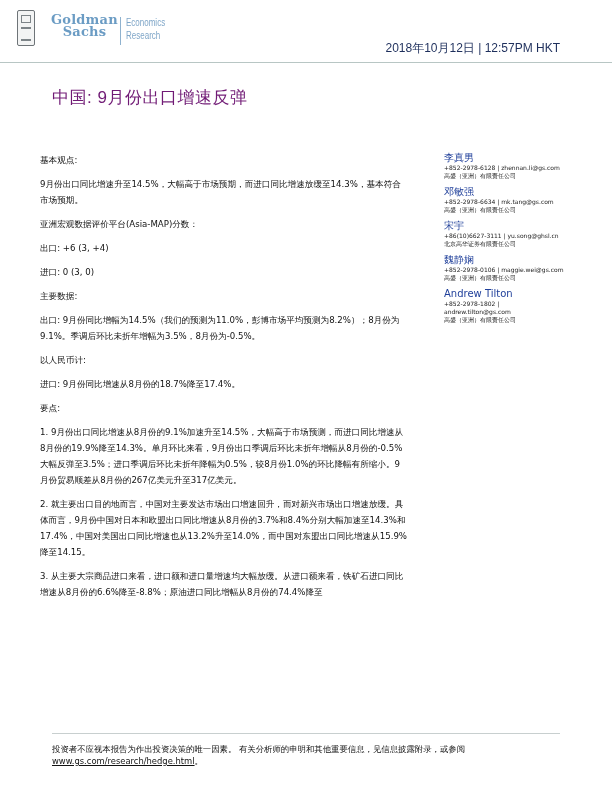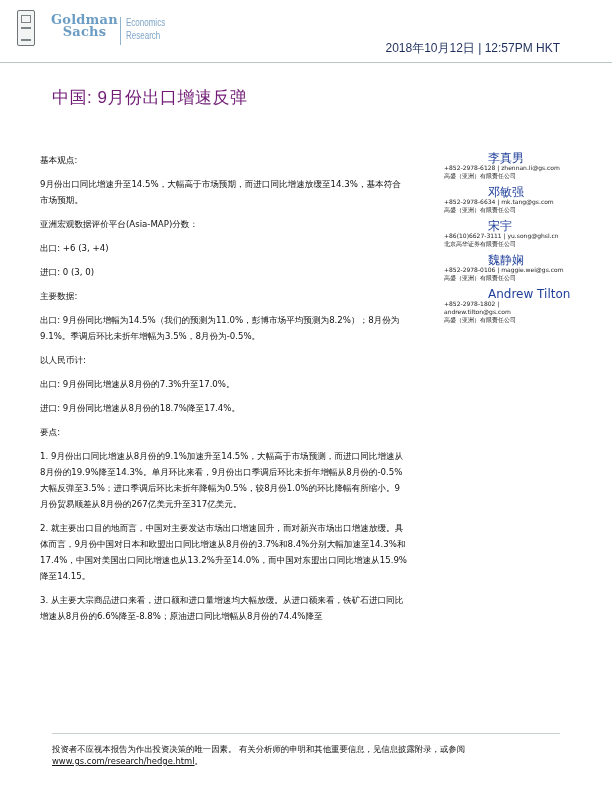--- a/index.html
+++ b/index.html
@@ -40,21 +40,21 @@
     position: absolute; left: 52px; top: 86px; font-size: 17px; color: #701a75;
     font-family: "Liberation Sans", "DejaVu Sans", sans-serif; letter-spacing: 0.5px;
   }
   .body-col {
     position: absolute; left: 40px; top: 152px; width: 368px;
     font-size: 8.6px; line-height: 16px; color: #111;
   }
   .body-col p { margin: 0 0 8px 0; }
   .side-col { position: absolute; left: 444px; top: 152px; width: 160px; }
   .contact { margin-bottom: 6px; }
-  .contact .name { font-size: 12px; color: #1f3f9a; line-height: 12px; margin-left: 44px; }
+  .contact .name { font-size: 10px; color: #1f3f9a; line-height: 12px; }
   .contact .line { font-size: 6px; line-height: 8px; color: #222; }
   .footer-rule { position: absolute; left: 52px; top: 733px; width: 508px; height: 1px; background: #c8cfcf; }
   .footer {
     position: absolute; left: 52px; top: 743px; width: 500px; font-size: 8.4px; line-height: 12px; color: #111;
   }
   .footer a { color: #111; text-decoration: underline; }
 </style>
 </head>
 <body>
 
@@ -77,21 +77,20 @@
 
 <div class="body-col">
   <p>基本观点:</p>
   <p>9月份出口同比增速升至14.5%，大幅高于市场预期，而进口同比增速放缓至14.3%，基本符合市场预期。</p>
   <p>亚洲宏观数据评价平台(Asia-MAP)分数：</p>
   <p>出口:   +6 (3, +4)</p>
   <p>进口:   0 (3, 0)</p>
   <p>主要数据:</p>
   <p>出口: 9月份同比增幅为14.5%（我们的预测为11.0%，彭博市场平均预测为8.2%）；8月份为9.1%。季调后环比未折年增幅为3.5%，8月份为-0.5%。</p>
   <p>以人民币计:</p>
-  <p>出口: 9月份同比增速从8月份的7.3%升至17.0%。</p>
   <p>进口: 9月份同比增速从8月份的18.7%降至17.4%。</p>
   <p>要点:</p>
   <p>1. 9月份出口同比增速从8月份的9.1%加速升至14.5%，大幅高于市场预测，而进口同比增速从8月份的19.9%降至14.3%。单月环比来看，9月份出口季调后环比未折年增幅从8月份的-0.5%大幅反弹至3.5%；进口季调后环比未折年降幅为0.5%，较8月份1.0%的环比降幅有所缩小。9月份贸易顺差从8月份的267亿美元升至317亿美元。</p>
   <p>2. 就主要出口目的地而言，中国对主要发达市场出口增速回升，而对新兴市场出口增速放缓。具体而言，9月份中国对日本和欧盟出口同比增速从8月份的3.7%和8.4%分别大幅加速至14.3%和17.4%，中国对美国出口同比增速也从13.2%升至14.0%，而中国对东盟出口同比增速从15.9%降至14.15。</p>
   <p>3. 从主要大宗商品进口来看，进口额和进口量增速均大幅放缓。从进口额来看，铁矿石进口同比增速从8月份的6.6%降至-8.8%；原油进口同比增幅从8月份的74.4%降至</p>
 </div>
 
 <div class="side-col">
   <div class="contact">
     <div class="name">李真男</div>

